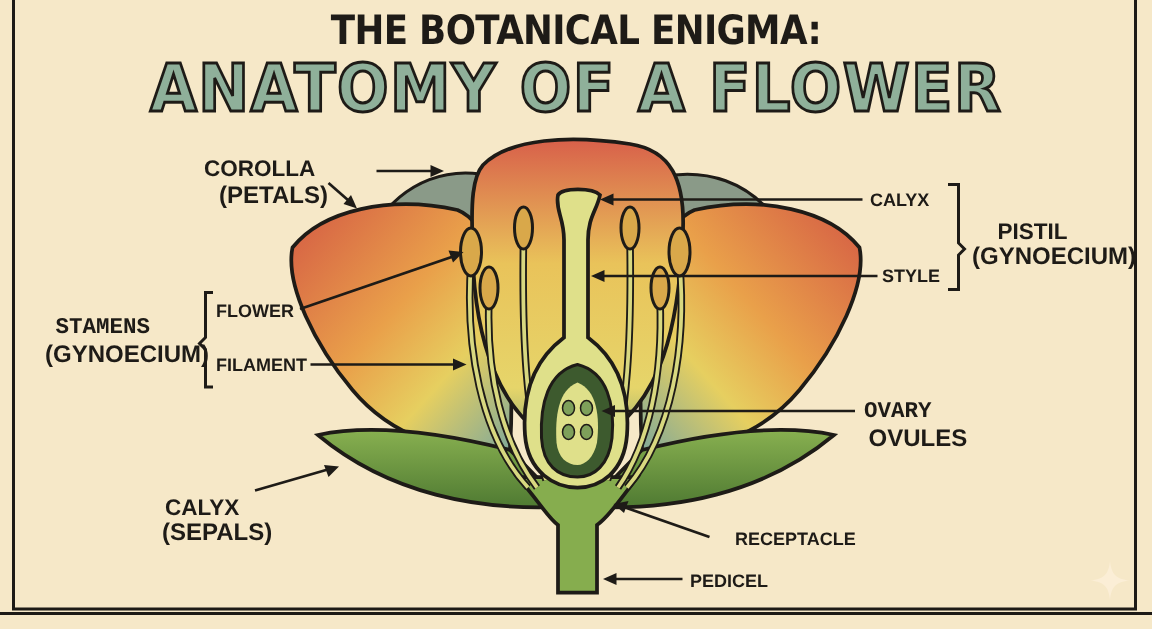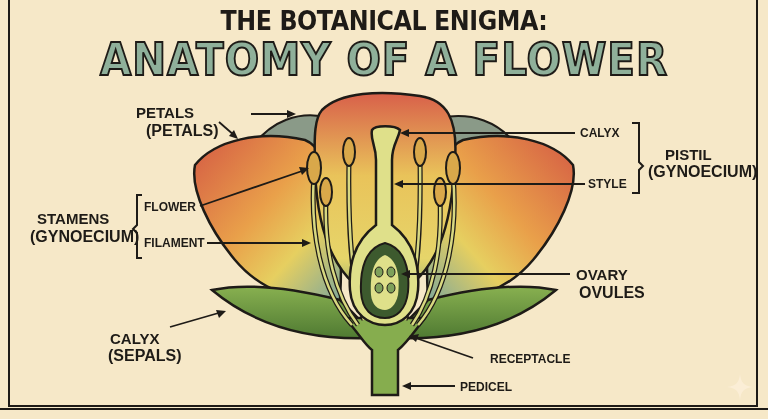--- a/index.html
+++ b/index.html
@@ -142,34 +142,34 @@
     <polygon points="401,274 410,270 410,278"></polygon>
     <polygon points="226,311 216,310 219,318"></polygon>
     <polygon points="409,336 416,342 419,334"></polygon>
     <polygon points="402,386 411,382 411,390"></polygon>
   </g>
 
   <path d="M142,195 L137,195 L137,225 L133,229 L137,233 L137,258 L142,258" fill="none" stroke="#1e1b17" stroke-width="2"></path>
   <path d="M632,123 L639,123 L639,162 L643,166 L639,170 L639,193 L632,193" fill="none" stroke="#1e1b17" stroke-width="2"></path>
 </svg>
 
-<div class="lbl big" style="left:136px;top:104px;">PETALS</div>
+<div class="lbl big" style="left:136px;top:104px;">COROLLA</div>
 <div class="lbl sub" style="left:146px;top:122px;">(PETALS)</div>
 
-<div class="lbl big" style="left:37px;top:210px;">STAMENS</div>
+<div class="lbl big" style="left:37px;top:210px;font-family:Liberation Mono, monospace;">STAMENS</div>
 <div class="lbl sub" style="left:30px;top:228px;">(GYNOECIUM)</div>
 <div class="lbl sm" style="left:144px;top:200px;">FLOWER</div>
 <div class="lbl sm" style="left:144px;top:236px;">FILAMENT</div>
 
 <div class="lbl sm" style="left:580px;top:126px;">CALYX</div>
 <div class="lbl sm" style="left:588px;top:177px;">STYLE</div>
 <div class="lbl big" style="left:665px;top:146px;">PISTIL</div>
 <div class="lbl sub" style="left:648px;top:163px;">(GYNOECIUM)</div>
 
-<div class="lbl big" style="left:576px;top:266px;">OVARY</div>
+<div class="lbl big" style="left:576px;top:266px;font-family:Liberation Mono, monospace;">OVARY</div>
 <div class="lbl sub" style="left:579px;top:284px;">OVULES</div>
 
 <div class="lbl big" style="left:110px;top:330px;">CALYX</div>
 <div class="lbl sub" style="left:108px;top:347px;">(SEPALS)</div>
 
 <div class="lbl sm" style="left:490px;top:352px;">RECEPTACLE</div>
 <div class="lbl sm" style="left:460px;top:380px;">PEDICEL</div>
 
 <svg class="sparkle" width="26" height="26" viewBox="0 0 26 26">
   <path d="M13,0 C14,9 17,12 26,13 C17,14 14,17 13,26 C12,17 9,14 0,13 C9,12 12,9 13,0 Z" fill="#fbeed6"></path>

